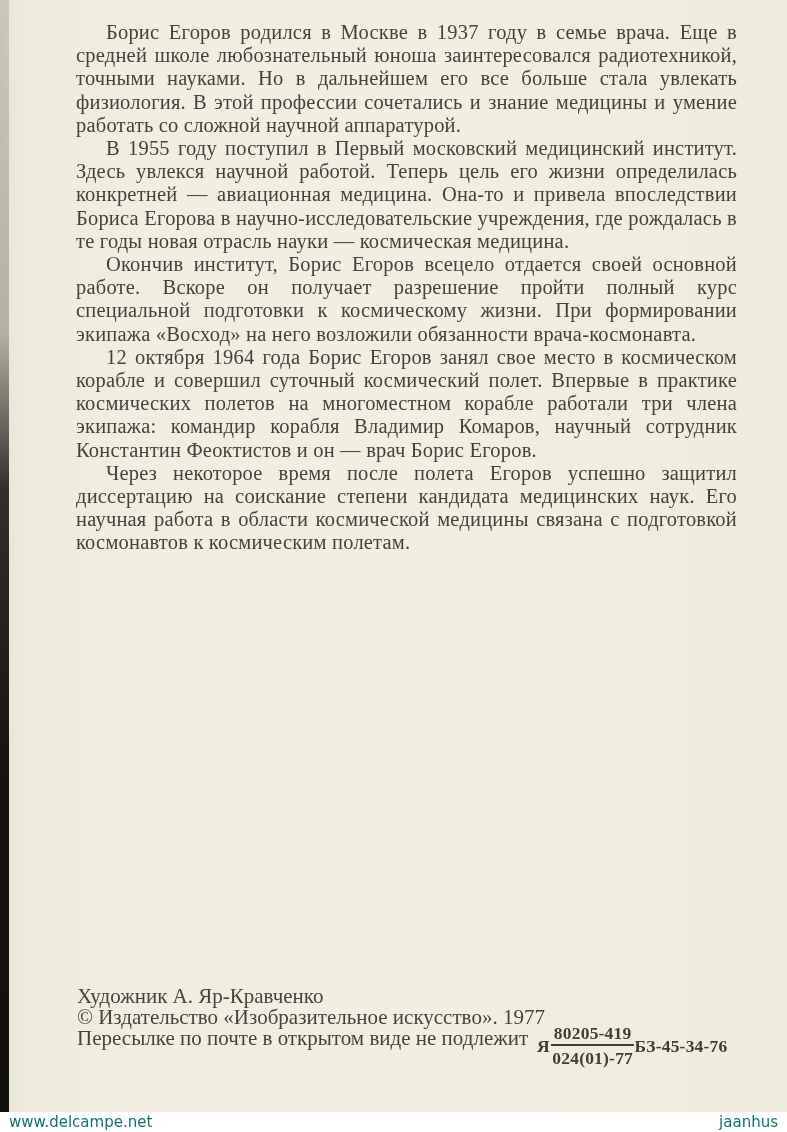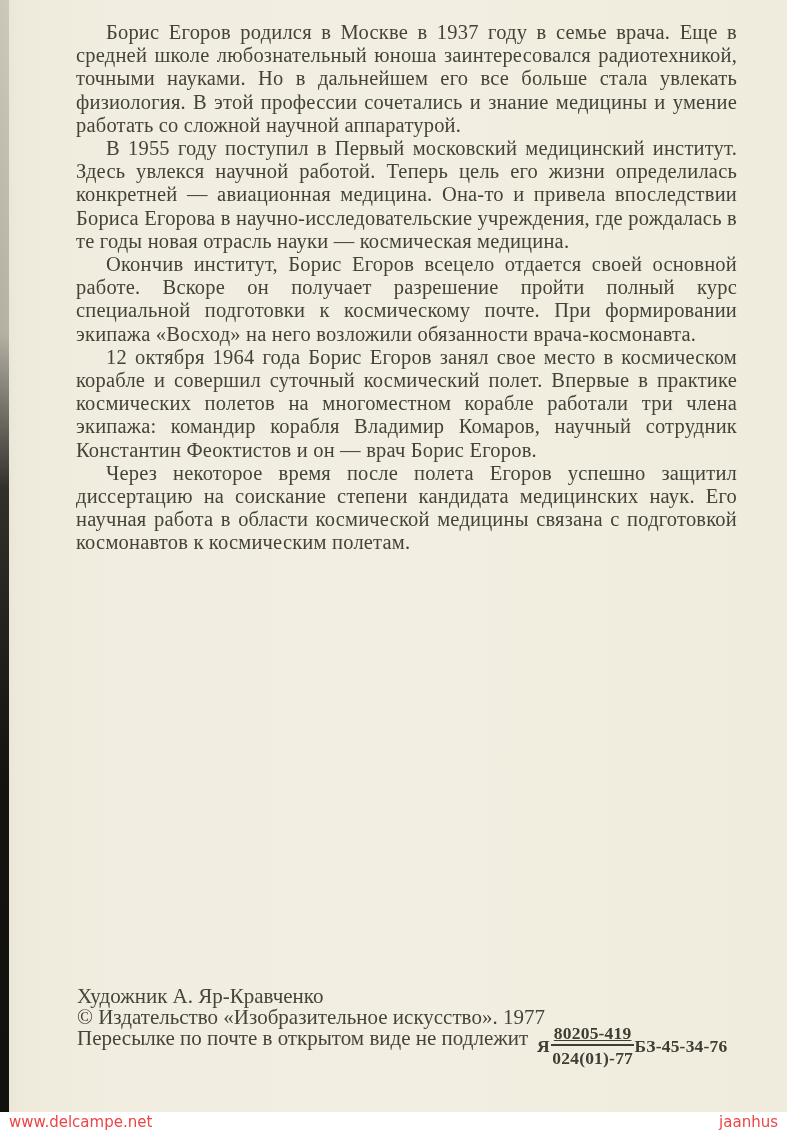--- a/index.html
+++ b/index.html
@@ -83,49 +83,48 @@
   .index-code .frac {
     display: inline-flex;
     flex-direction: column;
     text-align: center;
     line-height: 19px;
     margin-left: 1px;
   }
   .index-code .frac .num {
     border-bottom: 2px solid #403d35;
     padding: 0 3px 1px 3px;
-    text-decoration: underline;
   }
   .index-code .frac .den { padding-top: 3px; }
 
   .footer-strip {
     position: absolute;
     left: 0; right: 0; bottom: 0;
     height: 20px;
     background: #ffffff;
     display: flex;
     justify-content: space-between;
     align-items: center;
     padding: 0 9px;
     font-family: "DejaVu Sans", sans-serif;
     font-size: 15px;
-    color: #ef4444;
+    color: #0f766e;
   }
 </style>
 </head>
 <body>
 
 <div class="page">
 
   <div class="scan-edge"></div>
 
   <div class="body-text">
     <p>Борис Егоров родился в Москве в 1937 году в семье врача. Еще в средней школе любознательный юноша заинтересовался радиотехникой, точными науками. Но в дальнейшем его все больше стала увлекать физиология. В этой профессии сочетались и знание медицины и умение работать со сложной научной аппаратурой.</p>
     <p>В 1955 году поступил в Первый московский медицинский институт. Здесь увлекся научной работой. Теперь цель его жизни определилась конкретней — авиационная медицина. Она-то и привела впоследствии Бориса Егорова в научно-исследовательские учреждения, где рождалась в те годы новая отрасль науки — космическая медицина.</p>
-    <p>Окончив институт, Борис Егоров всецело отдается своей основной работе. Вскоре он получает разрешение пройти полный курс специальной подготовки к космическому почте. При формировании экипажа «Восход» на него возложили обязанности врача-космонавта.</p>
+    <p>Окончив институт, Борис Егоров всецело отдается своей основной работе. Вскоре он получает разрешение пройти полный курс специальной подготовки к космическому жизни. При формировании экипажа «Восход» на него возложили обязанности врача-космонавта.</p>
     <p>12 октября 1964 года Борис Егоров занял свое место в космическом корабле и совершил суточный космический полет. Впервые в практике космических полетов на многоместном корабле работали три члена экипажа: командир корабля Владимир Комаров, научный сотрудник Константин Феоктистов и он — врач Борис Егоров.</p>
     <p>Через некоторое время после полета Егоров успешно защитил диссертацию на соискание степени кандидата медицинских наук. Его научная работа в области космической медицины связана с подготовкой космонавтов к космическим полетам.</p>
   </div>
 
 
   <div class="colophon">
     <div>Художник А. Яр-Кравченко</div>
     <div>© Издательство «Изобразительное искусство». 1977</div>
     <div>Пересылке по почте в открытом виде не подлежит</div>
   </div>

